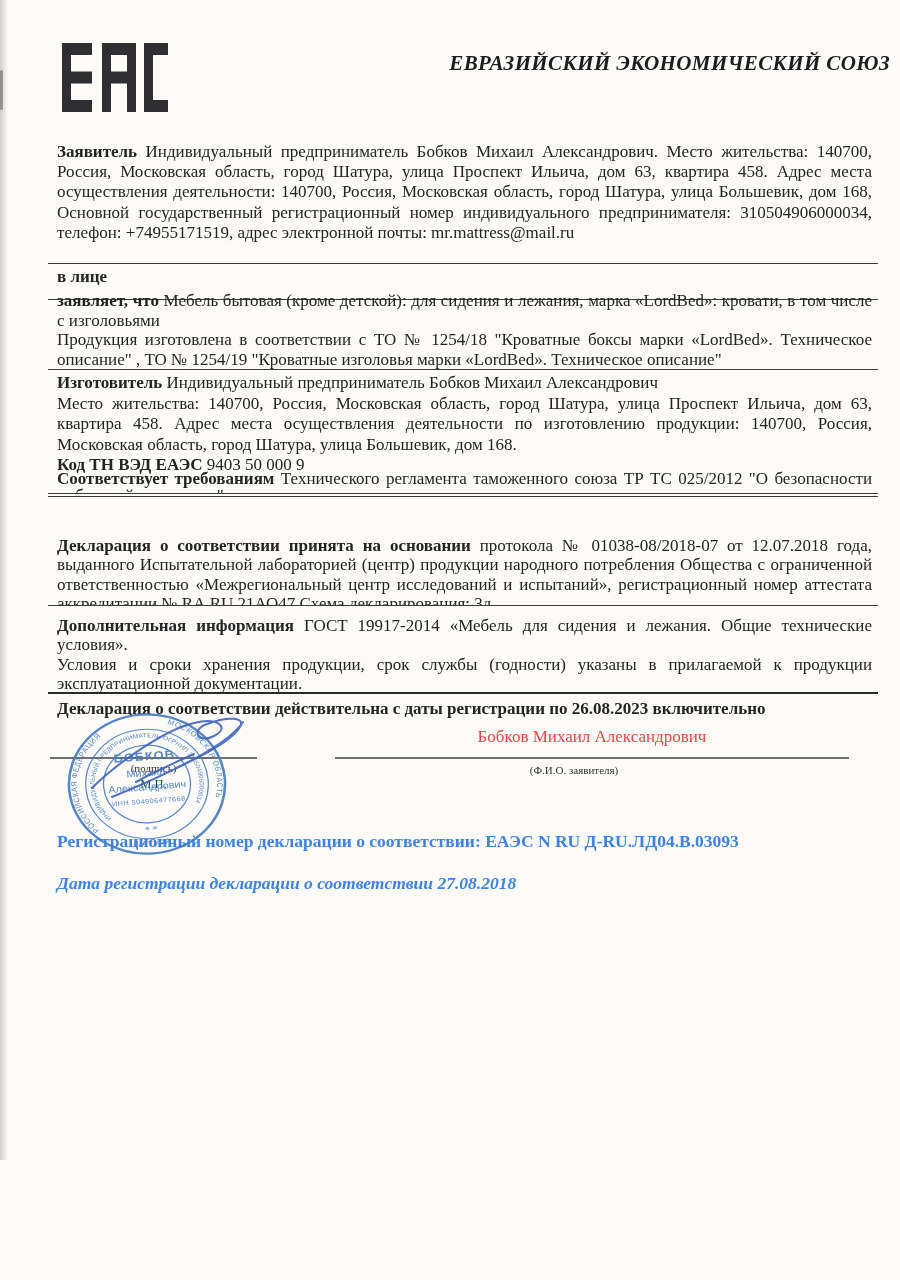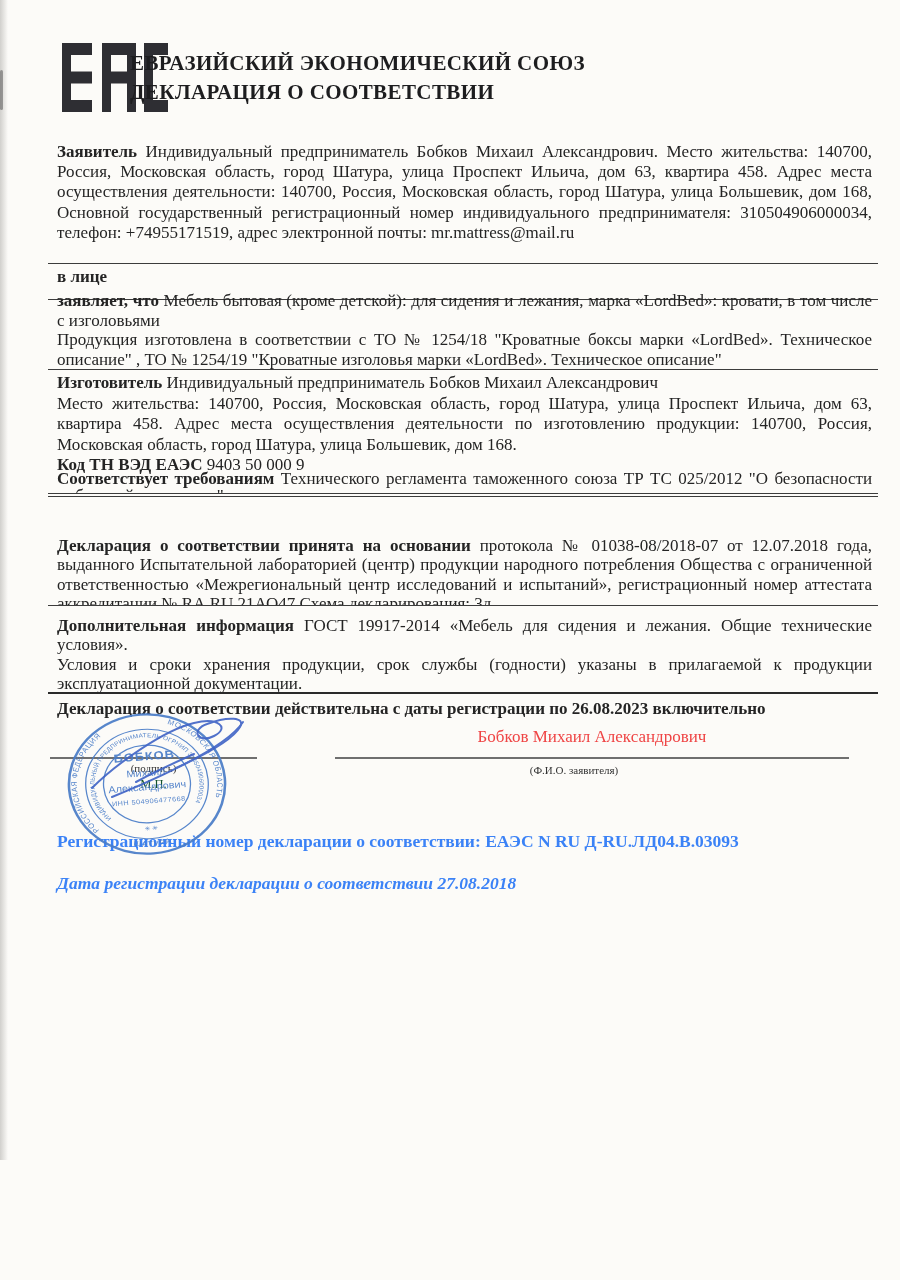--- a/index.html
+++ b/index.html
@@ -11,22 +11,22 @@
     position:relative; width:900px; height:1280px; margin:0 auto;
     background:var(--paper,#fcfbf8); overflow:hidden;
     font-family:"Liberation Serif","DejaVu Serif",serif; color:var(--ink,#242424);
   }
   .scan-edge-left{position:absolute;left:0;top:0;width:8px;height:1160px;
     background:linear-gradient(90deg,rgba(110,108,104,.30),rgba(110,108,104,0));}
   .scan-corner{position:absolute;left:0;top:70px;width:3px;height:40px;background:rgba(60,60,60,.45);border-radius:2px;}
 
   
   .logo{position:absolute;left:62px;top:43px;width:106px;height:69px;}
-  .titles{position:absolute;left:130px;top:49px;width:760px;text-align:left;
-    font-weight:bold;font-size:21px;line-height:29px;color:var(--title-ink,#1d1d1f);letter-spacing:.4px;}
+  .titles{position:absolute;left:130px;top:49px;width:760px;text-align:right;
+    font-weight:bold;font-size:21px;line-height:29px;color:var(--title-ink,#1d1d1f);letter-spacing:.4px;font-style:italic;}
 
   
   .sec{position:absolute;left:48px;width:830px;box-sizing:border-box;
     border-bottom:1.5px solid var(--rule,#3c3c3c);
     padding:2px 6px 0 9px; font-size:17px; text-align:justify; overflow:hidden;}
   .sec p{margin:0;}
   .sec b{font-weight:bold;}
   .s1{top:140px;height:124px;line-height:20.2px;}
   .s2{top:265px;height:35px;line-height:20px;}
   .s3{top:289px;height:81px;line-height:19.6px;}
@@ -75,21 +75,20 @@
       <rect x="40" y="0" width="34" height="12"></rect>
       <rect x="40" y="28.5" width="34" height="12"></rect>
       <rect x="82" y="0" width="9" height="69"></rect>
       <rect x="82" y="0" width="24" height="12"></rect>
       <rect x="82" y="57" width="24" height="12"></rect>
     </g>
   </svg>
 
   <div class="titles">
     <div>ЕВРАЗИЙСКИЙ ЭКОНОМИЧЕСКИЙ СОЮЗ</div>
-    <div>ДЕКЛАРАЦИЯ О СООТВЕТСТВИИ</div>
   </div>
 
   <section class="sec s1">
     <p class="para"><b>Заявитель</b><span> Индивидуальный предприниматель Бобков Михаил Александрович. Место жительства: 140700, Россия, Московская область, город Шатура, улица Проспект Ильича, дом 63, квартира 458. Адрес места осуществления деятельности: 140700, Россия, Московская область, город Шатура, улица Большевик, дом 168, Основной государственный регистрационный номер индивидуального предпринимателя: 310504906000034, телефон: +74955171519, адрес электронной почты: mr.mattress@mail.ru</span></p>
   </section>
 
   <section class="sec s2">
     <p class="para"><b>в лице</b><span></span></p>
   </section>
 

